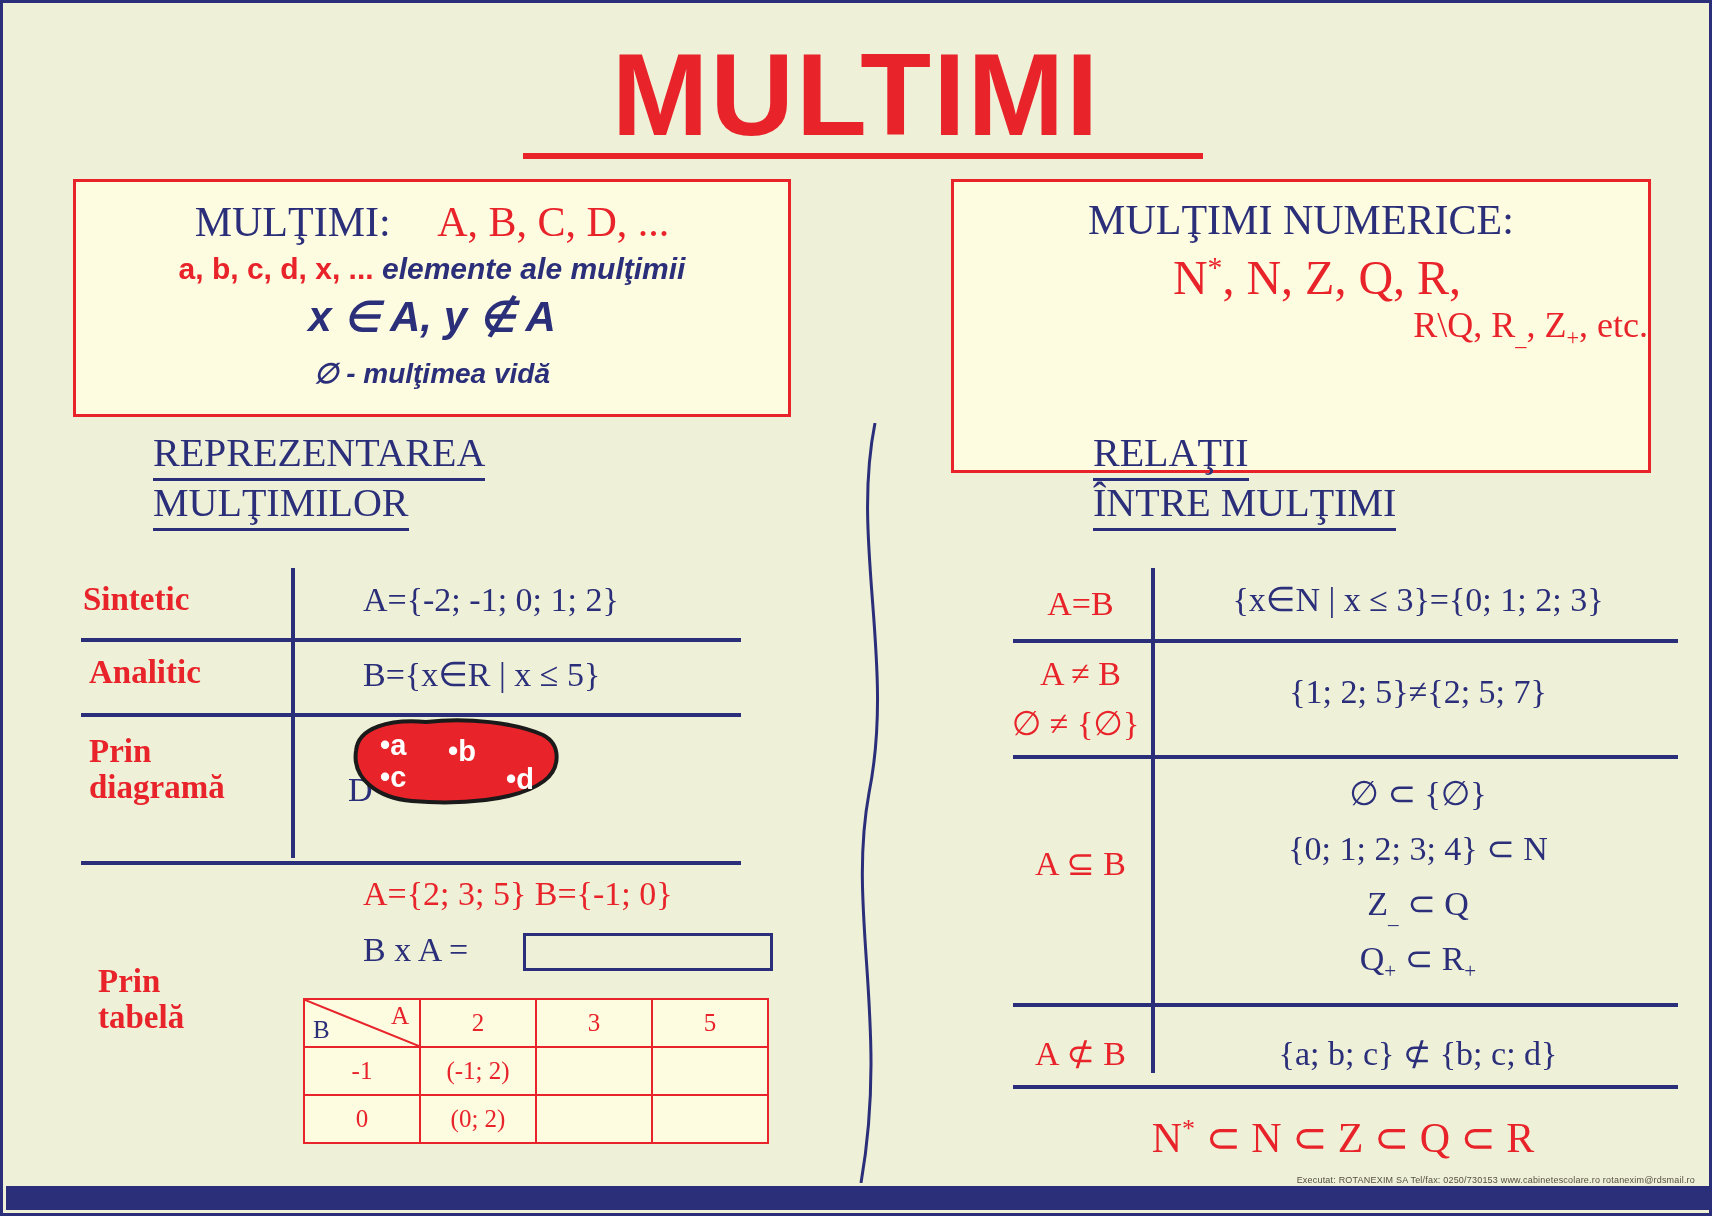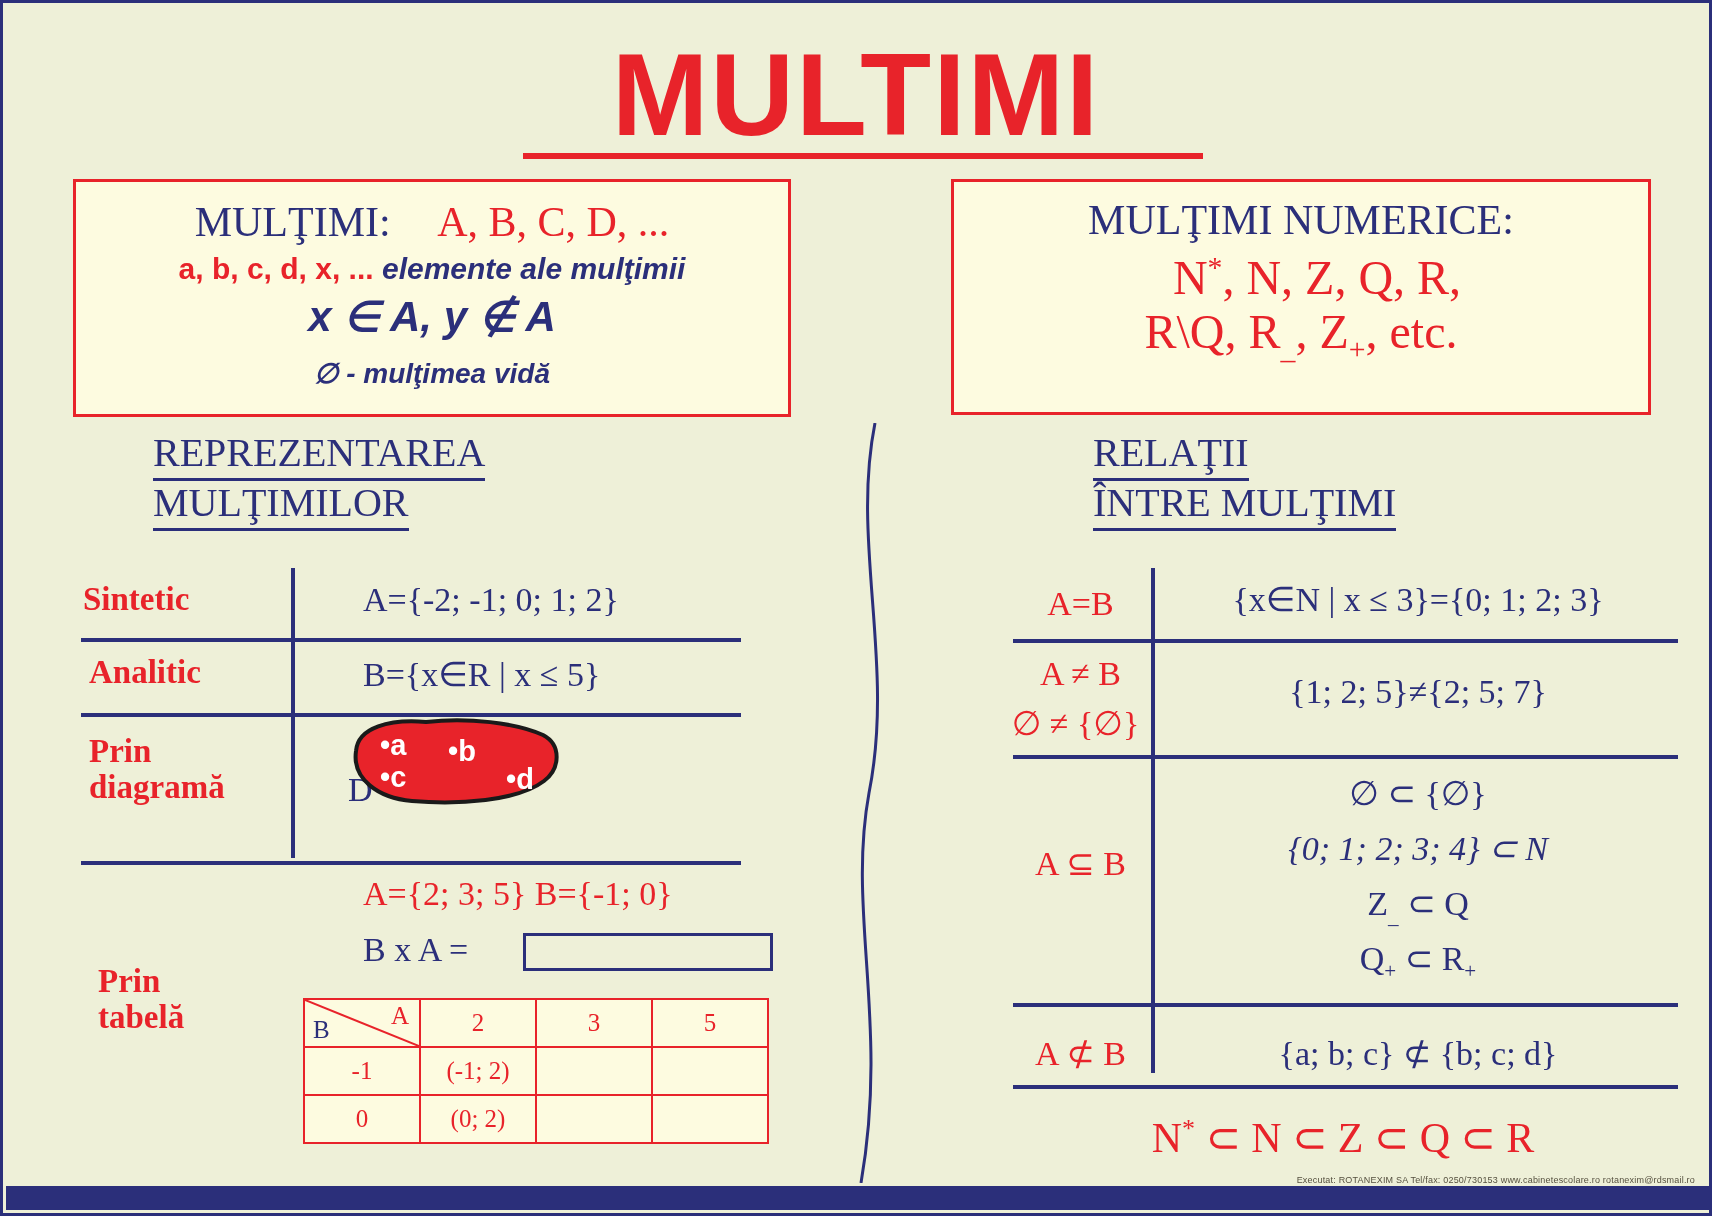--- a/index.html
+++ b/index.html
@@ -34,35 +34,35 @@
   }
   
   .box{
     position:absolute;
     background:#fdfbe0;
     border:3px solid #e8232a;
     box-sizing:border-box;
     text-align:center;
   }
   #box-sets{left:70px;top:176px;width:718px;height:238px;}
-  #box-numeric{left:948px;top:176px;width:700px;height:236px;}
+  #box-numeric{left:948px;top:176px;width:700px;height:294px;}
 
   .bx-l1{font-size:42px;color:#2b2f7a;margin-top:16px;}
   .bx-l1 .red{color:#e8232a;margin-left:36px;}
   .bx-l2{font-size:30px;color:#2b2f7a;margin-top:6px;font-weight:bold;font-style:italic;
          font-family:"Liberation Sans", sans-serif;}
   .bx-l2 .red{color:#e8232a;font-style:normal;font-weight:bold;}
   .bx-l3{font-size:42px;color:#2b2f7a;margin-top:6px;font-weight:bold;font-style:italic;
          font-family:"Liberation Sans", sans-serif;}
   .bx-l4{font-size:28px;color:#2b2f7a;margin-top:16px;font-weight:bold;font-style:italic;
          font-family:"Liberation Sans", sans-serif;}
 
   .nm-l1{font-size:42px;color:#2b2f7a;margin-top:14px;}
   .nm-l2{font-size:48px;color:#e8232a;margin-top:6px;line-height:1.12;padding-left:32px;}
-  .nm-l3{font-size:48px;color:#e8232a;line-height:1.12;}
+  .nm-l3{font-size:36px;color:#e8232a;line-height:1.12;text-align:right;}
   sup.st{font-size:.62em;vertical-align:super;}
   sub.st{font-size:.62em;vertical-align:sub;}
 
   
   .sect-h{
     position:absolute;text-align:left;color:#2b2f7a;
     font-size:40px;line-height:1.12;font-weight:normal;
   }
   #h-left{left:150px;top:428px;width:520px;}
   #h-right{left:1090px;top:428px;width:520px;}
@@ -250,21 +250,21 @@
     <div class="rt-val" style="left:1155px;top:576px;width:520px;">{x∈N | x ≤ 3}={0; 1; 2; 3}</div>
     <div class="rt-hline" style="left:1010px;top:636px;width:665px;"></div>
 
     <div class="rt-label" style="left:1010px;top:652px;width:135px;">A ≠ B</div>
     <div class="rt-label" style="left:1000px;top:700px;width:145px;">∅ ≠ {∅}</div>
     <div class="rt-val" style="left:1155px;top:670px;width:520px;">{1; 2; 5}≠{2; 5; 7}</div>
     <div class="rt-hline" style="left:1010px;top:752px;width:665px;"></div>
 
     <div class="rt-label" style="left:1010px;top:840px;width:135px;">A ⊆ B</div>
     <div class="rt-val" style="left:1155px;top:770px;width:520px;">∅ ⊂ {∅}</div>
-    <div class="rt-val" style="left:1155px;top:825px;width:520px;font-style:italic;">{0; 1; 2; 3; 4} ⊂ N</div>
+    <div class="rt-val" style="left:1155px;top:825px;width:520px;">{0; 1; 2; 3; 4} ⊂ N</div>
     <div class="rt-val" style="left:1155px;top:880px;width:520px;">Z<sub class="st">_</sub> ⊂ Q</div>
     <div class="rt-val" style="left:1155px;top:935px;width:520px;">Q<sub class="st">+</sub> ⊂ R<sub class="st">+</sub></div>
     <div class="rt-hline" style="left:1010px;top:1000px;width:665px;"></div>
 
     <div class="rt-label" style="left:1010px;top:1030px;width:135px;">A ⊄ B</div>
     <div class="rt-val" style="left:1155px;top:1030px;width:520px;">{a; b; c} ⊄ {b; c; d}</div>
     <div class="rt-hline" style="left:1010px;top:1082px;width:665px;"></div>
 
     <div id="rt-final">N<sup class="st">*</sup> ⊂ N ⊂ Z ⊂ Q ⊂ R</div>
   </div>

